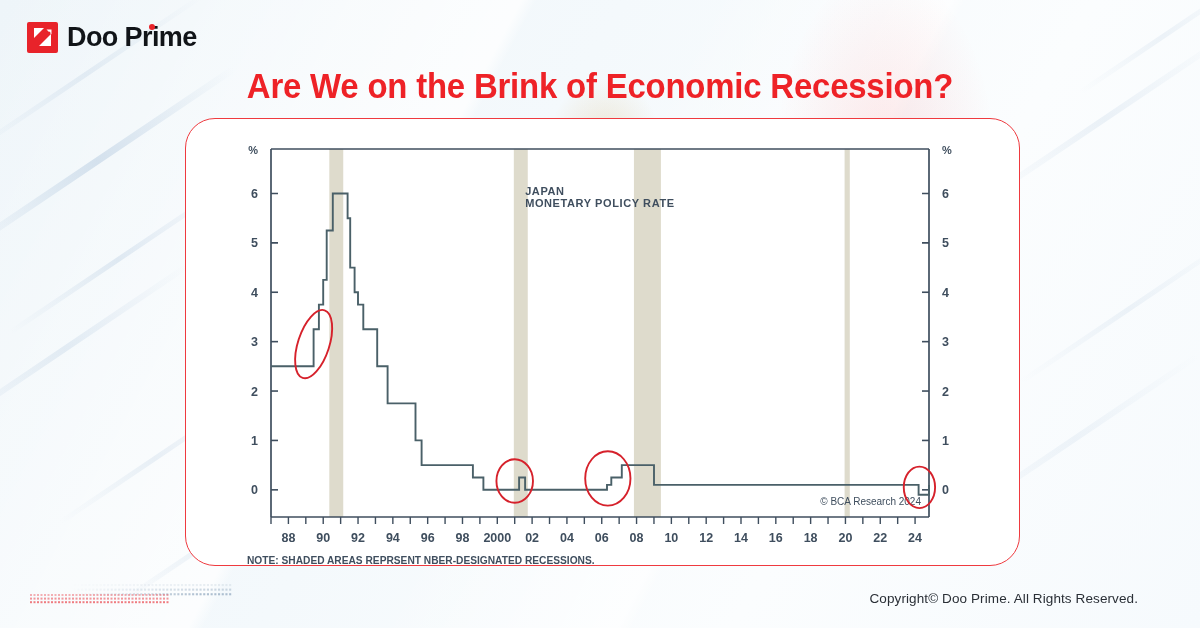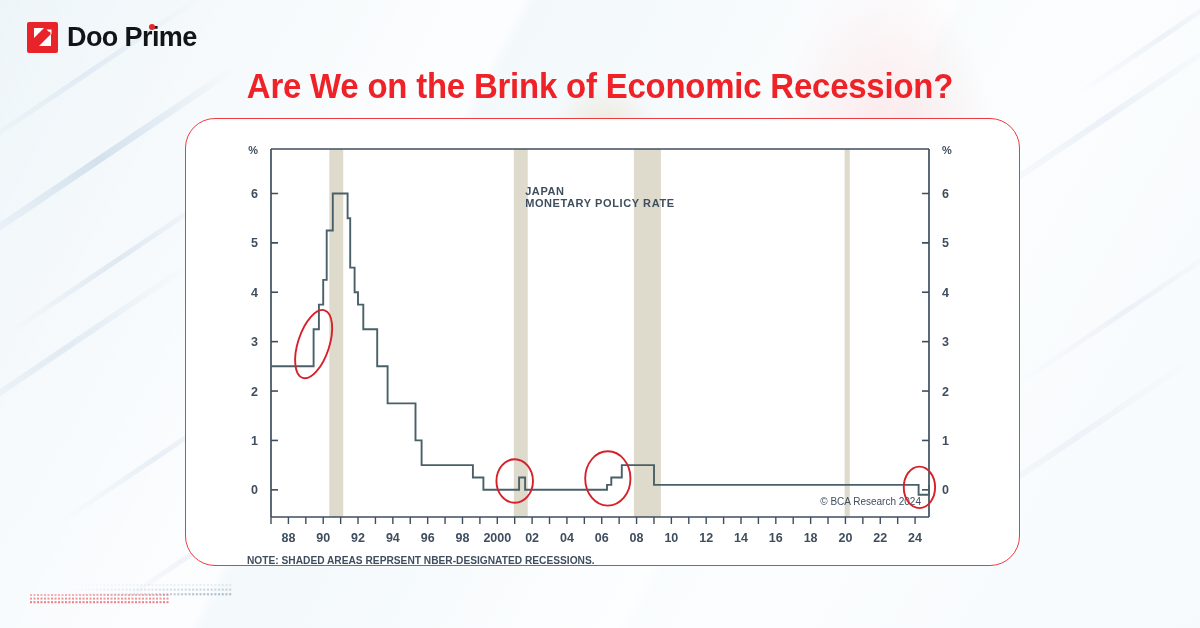--- a/index.html
+++ b/index.html
@@ -258,20 +258,21 @@
           <text x="735" y="386" fill="#3f4e5e" font-family="&quot;Liberation Sans&quot;, sans-serif" font-size="10" font-weight="normal" text-anchor="end" letter-spacing="0">© BCA Research 2024</text>
           <text x="61" y="445" fill="#3f4e5e" font-family="&quot;Liberation Sans&quot;, sans-serif" font-size="10.2" font-weight="bold" text-anchor="start" letter-spacing="0">NOTE: SHADED AREAS REPRSENT NBER-DESIGNATED RECESSIONS.</text>
           <ellipse cx="127.648148148149" cy="225.11409395973155" rx="15.666666666668263" ry="35.565100671140954" fill="none" stroke="#d6212b" stroke-width="1.9" transform="rotate(18 127.648148148149 225.11409395973155)"></ellipse>
           <ellipse cx="328.703703703704" cy="361.94093959731543" rx="18.277777777777004" ry="21.734228187919484" fill="none" stroke="#d6212b" stroke-width="1.9"></ellipse>
           <ellipse cx="421.8333333333321" cy="359.4711409395973" rx="22.629629629628866" ry="27.167785234899327" fill="none" stroke="#d6212b" stroke-width="1.9"></ellipse>
           <ellipse cx="733.4259259259268" cy="368.36241610738256" rx="15.666666666668263" ry="20.746308724832204" fill="none" stroke="#d6212b" stroke-width="1.9"></ellipse>
         </svg>
     </div>
   </div>
 
+  <div class="footer-copy">Copyright© Doo Prime. All Rights Reserved.</div>
 
   <svg class="deco-dots" viewBox="0 0 205 24">
     <g fill="#9fb3c8" opacity="0.55">
       <g id="dotrow"></g>
     </g>
   <g>
         <rect x="42.0" y="2.0" width="2.1" height="2.1" fill="#8fa6bd" opacity="0.00"></rect>
         <rect x="45.7" y="2.0" width="2.1" height="2.1" fill="#8fa6bd" opacity="0.01"></rect>
         <rect x="49.4" y="2.0" width="2.1" height="2.1" fill="#8fa6bd" opacity="0.01"></rect>
         <rect x="53.1" y="2.0" width="2.1" height="2.1" fill="#8fa6bd" opacity="0.02"></rect>

